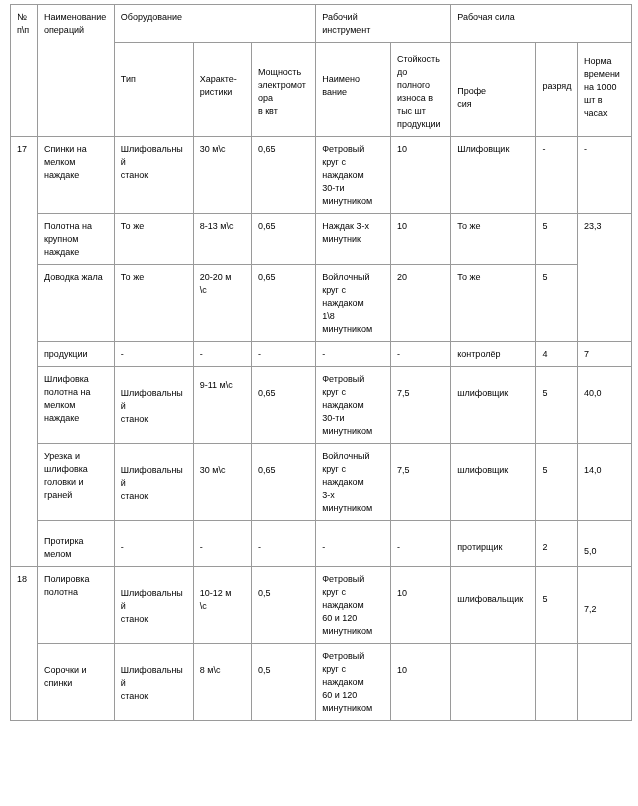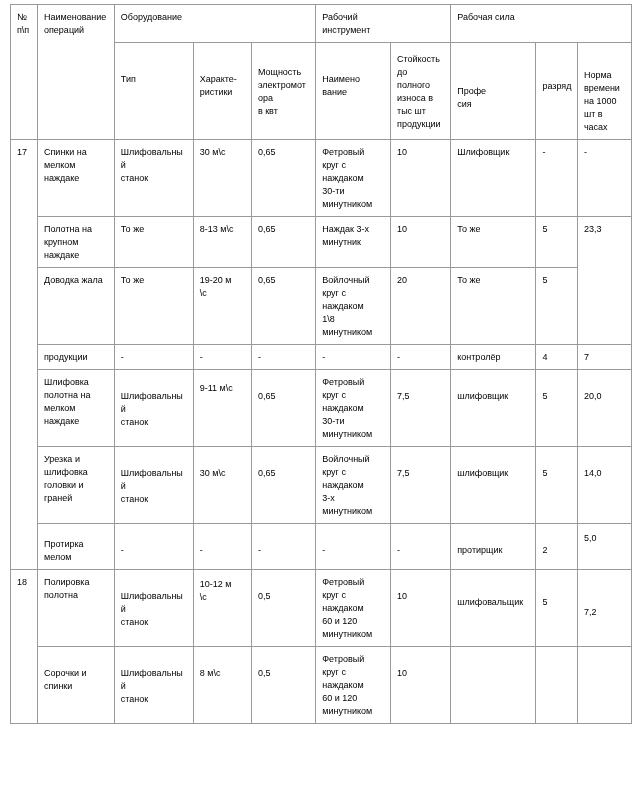--- a/index.html
+++ b/index.html
@@ -97,21 +97,21 @@
 вание</td>
         <td style="white-space:pre-line;padding-top:10px">Стойкость
 до
 полного
 износа  в
 тыс   шт
 продукции</td>
         <td style="white-space:pre-line;padding-top:42px">Профе
 сия</td>
         <td style="white-space:pre-line;padding-top:37px">разряд</td>
-        <td style="white-space:pre-line;padding-top:26px">Норма
+        <td style="white-space:pre-line;padding-top:12px">Норма
 времени
 на 1000
 шт   в
 часах</td>
       </tr>
 
       <tr>
         <td rowspan="7" class="grp-cell">17</td>
         <td style="white-space:pre-line">Спинки      на
 мелком
@@ -140,21 +140,21 @@
         <td style="white-space:pre-line">Наждак  3-х
 минутник</td>
         <td>10</td>
         <td>То же</td>
         <td>5</td>
         <td rowspan="2" class="vcenter">23,3</td>
       </tr>
       <tr>
         <td style="white-space:pre-line" class="cell-pad-top">Доводка жала</td>
         <td style="white-space:pre-line" class="cell-pad-top">То же</td>
-        <td style="white-space:pre-line" class="cell-pad-top">19-20    м
+        <td style="white-space:pre-line" class="cell-pad-top">20-20    м
 \с</td>
         <td class="cell-pad-top">0,65</td>
         <td style="white-space:pre-line">Войлочный
 круг       с
 наждаком
 1\8
 минутником</td>
         <td class="cell-pad-top">20</td>
         <td class="cell-pad-top">То же</td>
         <td class="cell-pad-top">5</td>
@@ -180,21 +180,21 @@
         <td style="white-space:pre-line;padding-top:12px">9-11 м\с</td>
         <td style="padding-top:20px">0,65</td>
         <td style="white-space:pre-line">Фетровый
 круг       с
 наждаком
 30-ти
 минутником</td>
         <td style="padding-top:20px">7,5</td>
         <td style="padding-top:20px">шлифовщик</td>
         <td style="padding-top:20px">5</td>
-        <td style="padding-top:20px">20,0</td>
+        <td style="padding-top:20px">40,0</td>
       </tr>
       <tr>
         <td style="white-space:pre-line">Урезка        и
 шлифовка
 головки        и
 граней</td>
         <td style="white-space:pre-line;padding-top:20px">Шлифовальный
 станок</td>
         <td style="white-space:pre-line;padding-top:20px">30 м\с</td>
         <td style="padding-top:20px">0,65</td>
@@ -211,30 +211,30 @@
       <tr>
         <td style="white-space:pre-line;padding-top:14px">Протирка
 мелом</td>
         <td style="padding-top:20px">-</td>
         <td style="padding-top:20px">-</td>
         <td style="padding-top:20px">-</td>
         <td style="padding-top:20px">-</td>
         <td style="padding-top:20px">-</td>
         <td style="padding-top:20px">протирщик</td>
         <td style="padding-top:20px">2</td>
-        <td style="padding-top:8px">5,0</td>
+        <td style="padding-top:24px">5,0</td>
       </tr>
 
       <tr>
         <td rowspan="2" class="grp-cell">18</td>
         <td style="white-space:pre-line;">Полировка
 полотна</td>
         <td style="white-space:pre-line;padding-top:20px">Шлифовальный
 станок</td>
-        <td style="white-space:pre-line;padding-top:8px">10-12   м
+        <td style="white-space:pre-line;padding-top:20px">10-12   м
 \с</td>
         <td style="padding-top:20px">0,5</td>
         <td style="white-space:pre-line">Фетровый
 круг       с
 наждаком
 60      и    120
 минутником</td>
         <td style="padding-top:20px">10</td>
         <td style="padding-top:26px">шлифовальщик</td>
         <td style="padding-top:26px">5</td>

